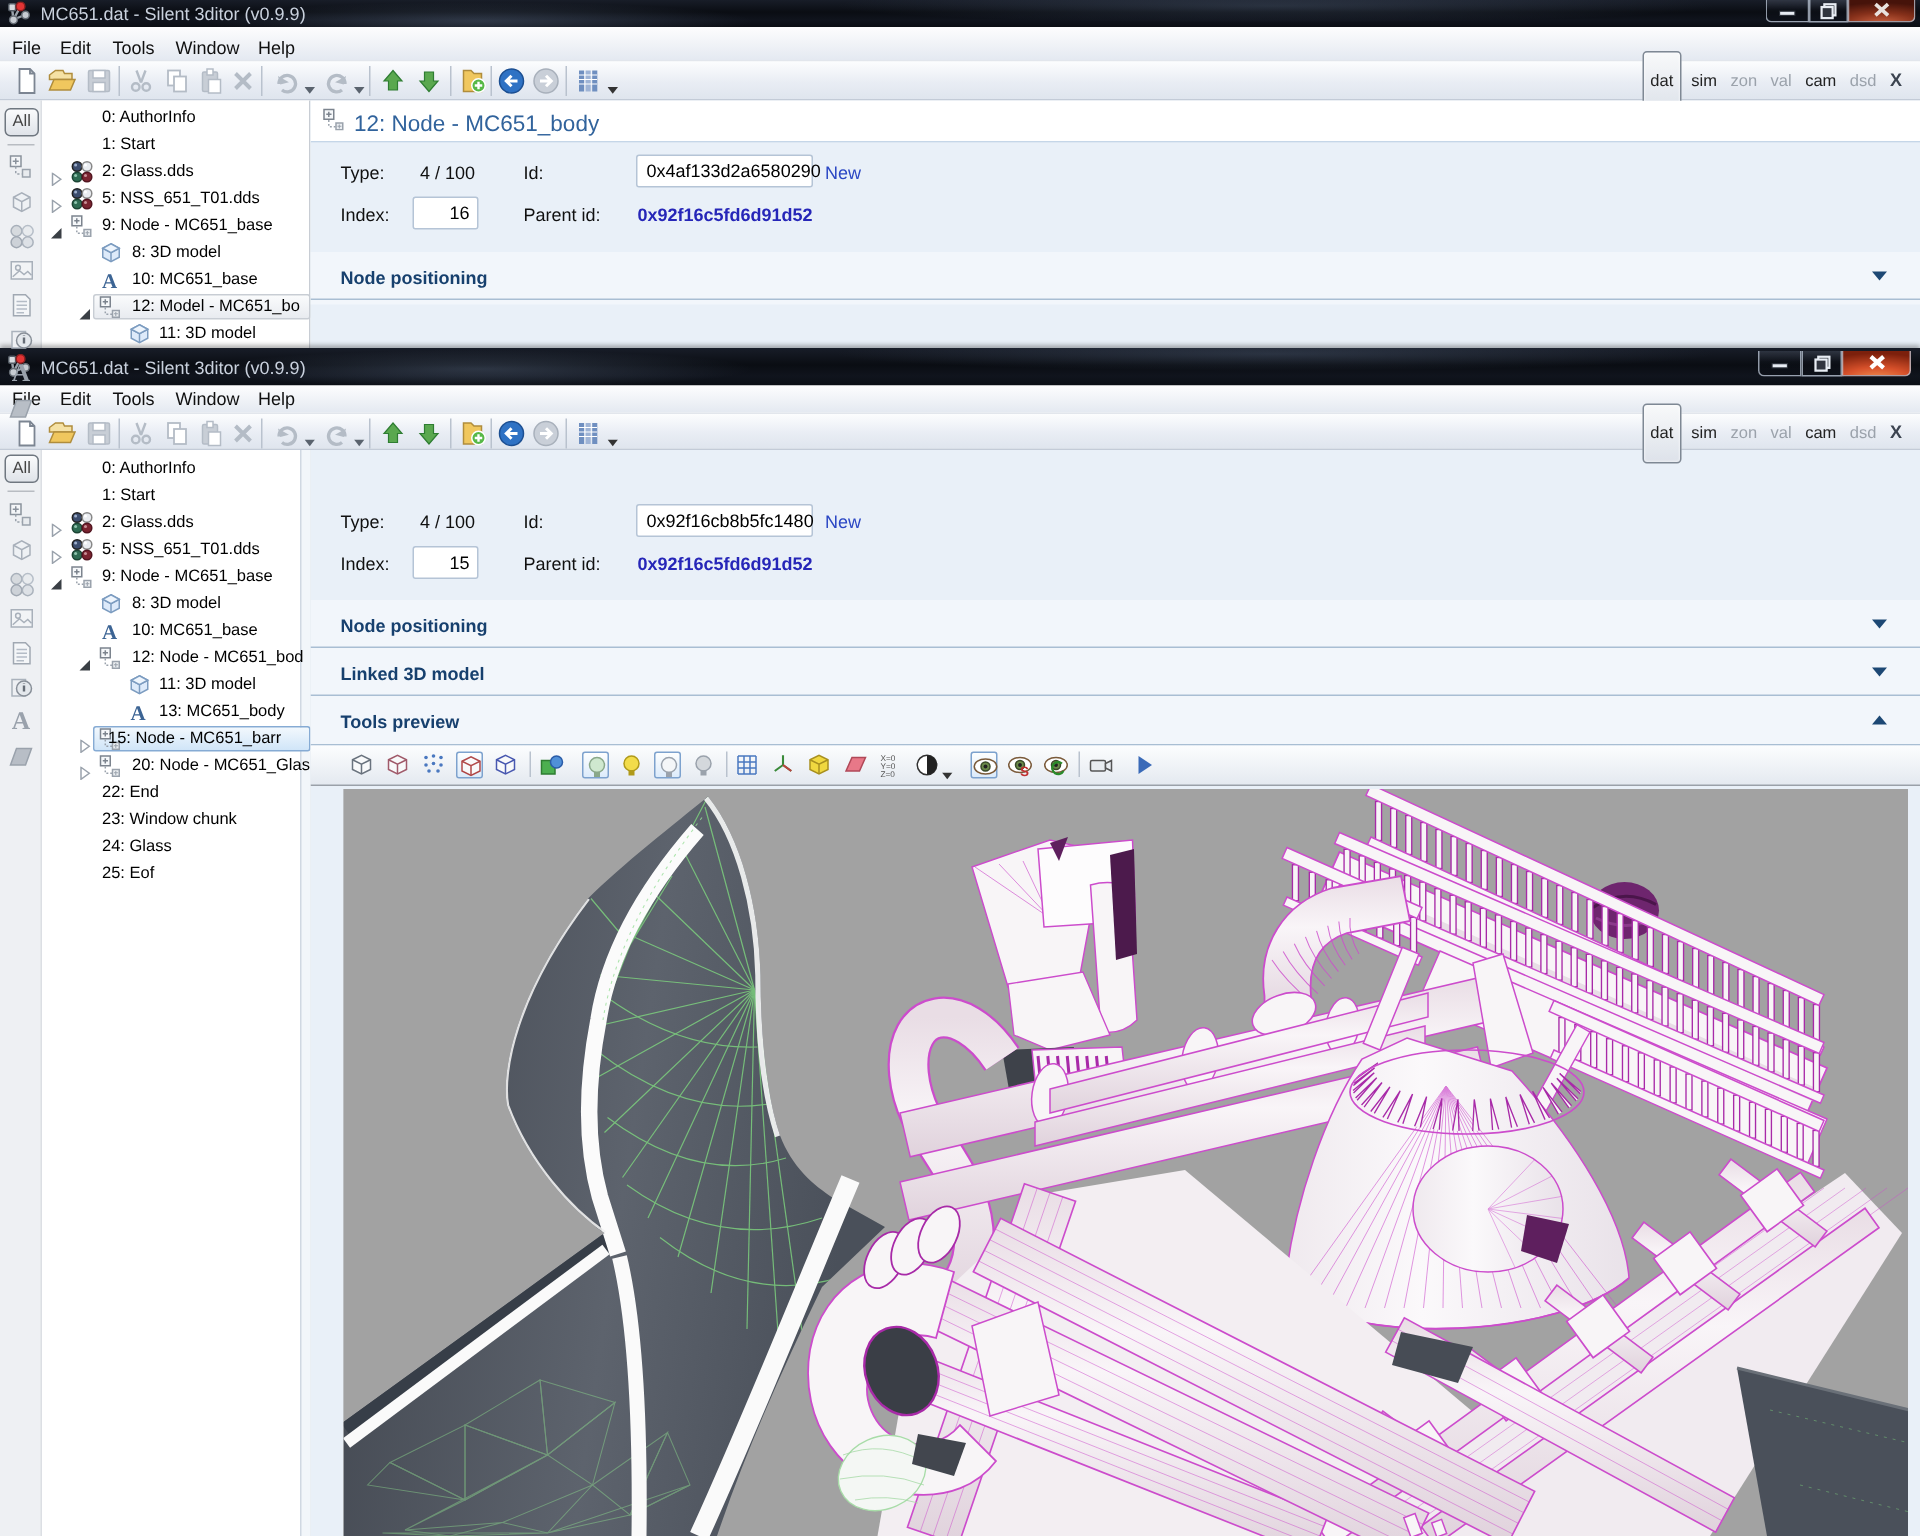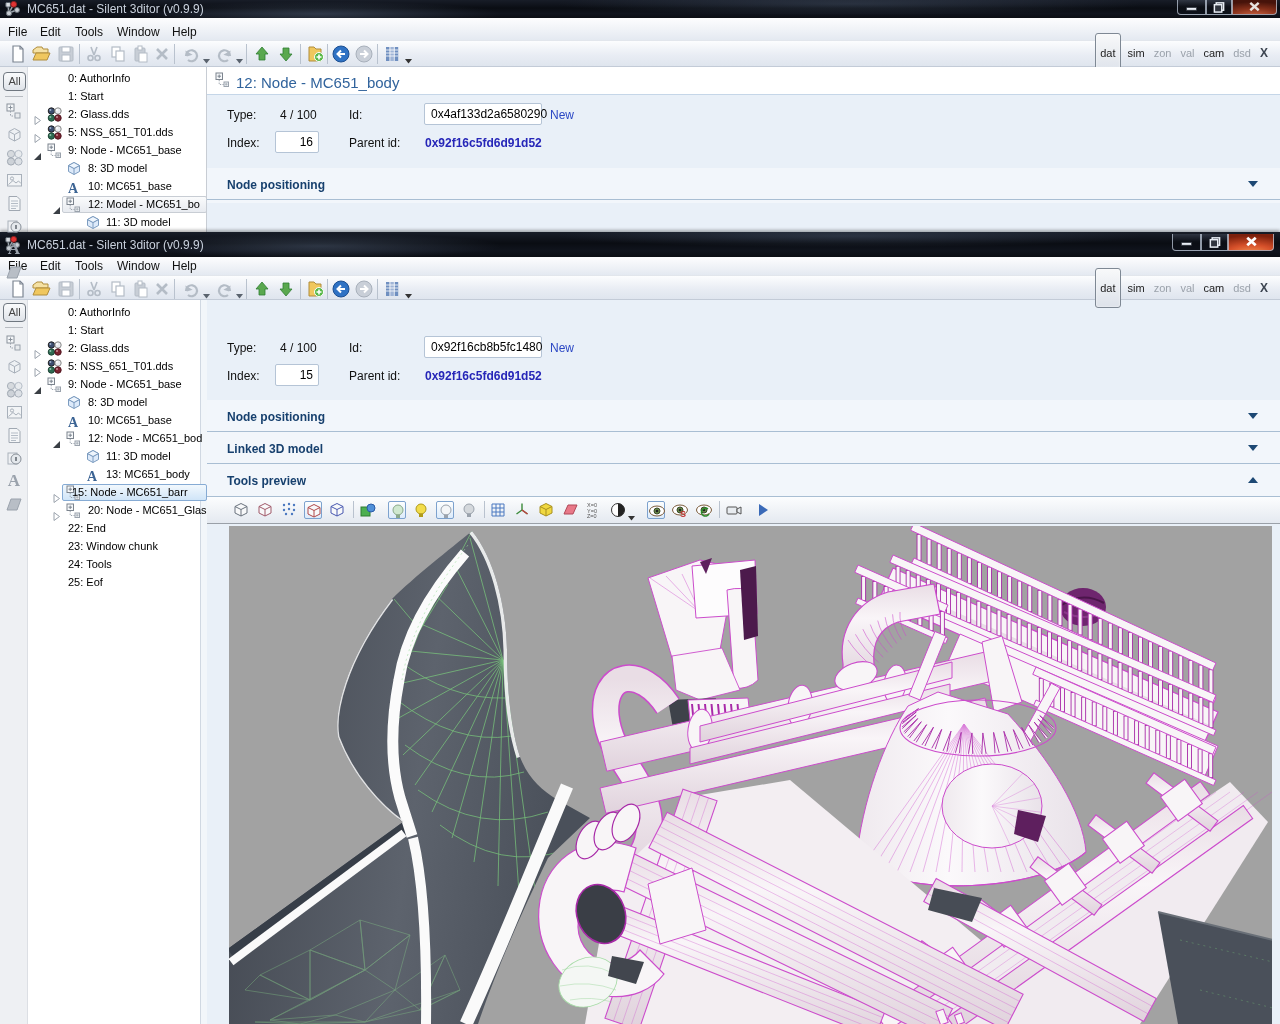--- a/index.html
+++ b/index.html
@@ -566,21 +566,21 @@
       <div class="abs" style="left:38px; top:203px;"><svg width="15" height="15" viewBox="0 0 15 15">
       <rect x="1" y="1" width="6.5" height="6.5" fill="#f6f8fa" stroke="#7c848e"></rect>
       <path d="M4.2 2.5 v3.5 M2.5 4.2 h3.5" stroke="#7c848e"></path>
       <path d="M4.2 8 v4.5 h4.5" stroke="#9aa2ac" stroke-dasharray="1.3 1.3" fill="none"></path>
       <rect x="9" y="10" width="4.5" height="4.5" fill="#eceff2" stroke="#9aa2ac"></rect>
       <path d="M11.2 11 v2.6 M10 12.2 h2.6" stroke="#9aa2ac" stroke-width=".7"></path>
     </svg></div>
       <div class="trow" style="left:60px; top:204px;">20: Node - MC651_Glas</div>
       <div class="trow" style="left:40px; top:222px;">22: End</div>
       <div class="trow" style="left:40px; top:240px;">23: Window chunk</div>
-      <div class="trow" style="left:40px; top:258px;">24: Tools</div>
+      <div class="trow" style="left:40px; top:258px;">24: Glass</div>
       <div class="trow" style="left:40px; top:276px;">25: Eof</div>
     </div>
     <div class="abs" style="top:300px; left:207px; width:1073px; height:724px; overflow:hidden;">
       <div class="fieldlbl" style="left:20px; top:41px;">Type:</div>
       <div class="fieldval" style="left:73px; top:41px;">4 / 100</div>
       <div class="fieldlbl" style="left:142px; top:41px;">Id:</div>
       <div class="ibox" style="left:217px; top:36px; width:118px; height:22px; line-height:20px; padding-left:6px;">0x92f16cb8b5fc1480</div>
       <div class="bluelink" style="left:343px; top:41px;">New</div>
       <div class="fieldlbl" style="left:20px; top:69px;">Index:</div>
       <div class="ibox" style="left:68px; top:64px; width:44px; height:22px; line-height:20px; text-align:right; padding-right:5px;">15</div>

